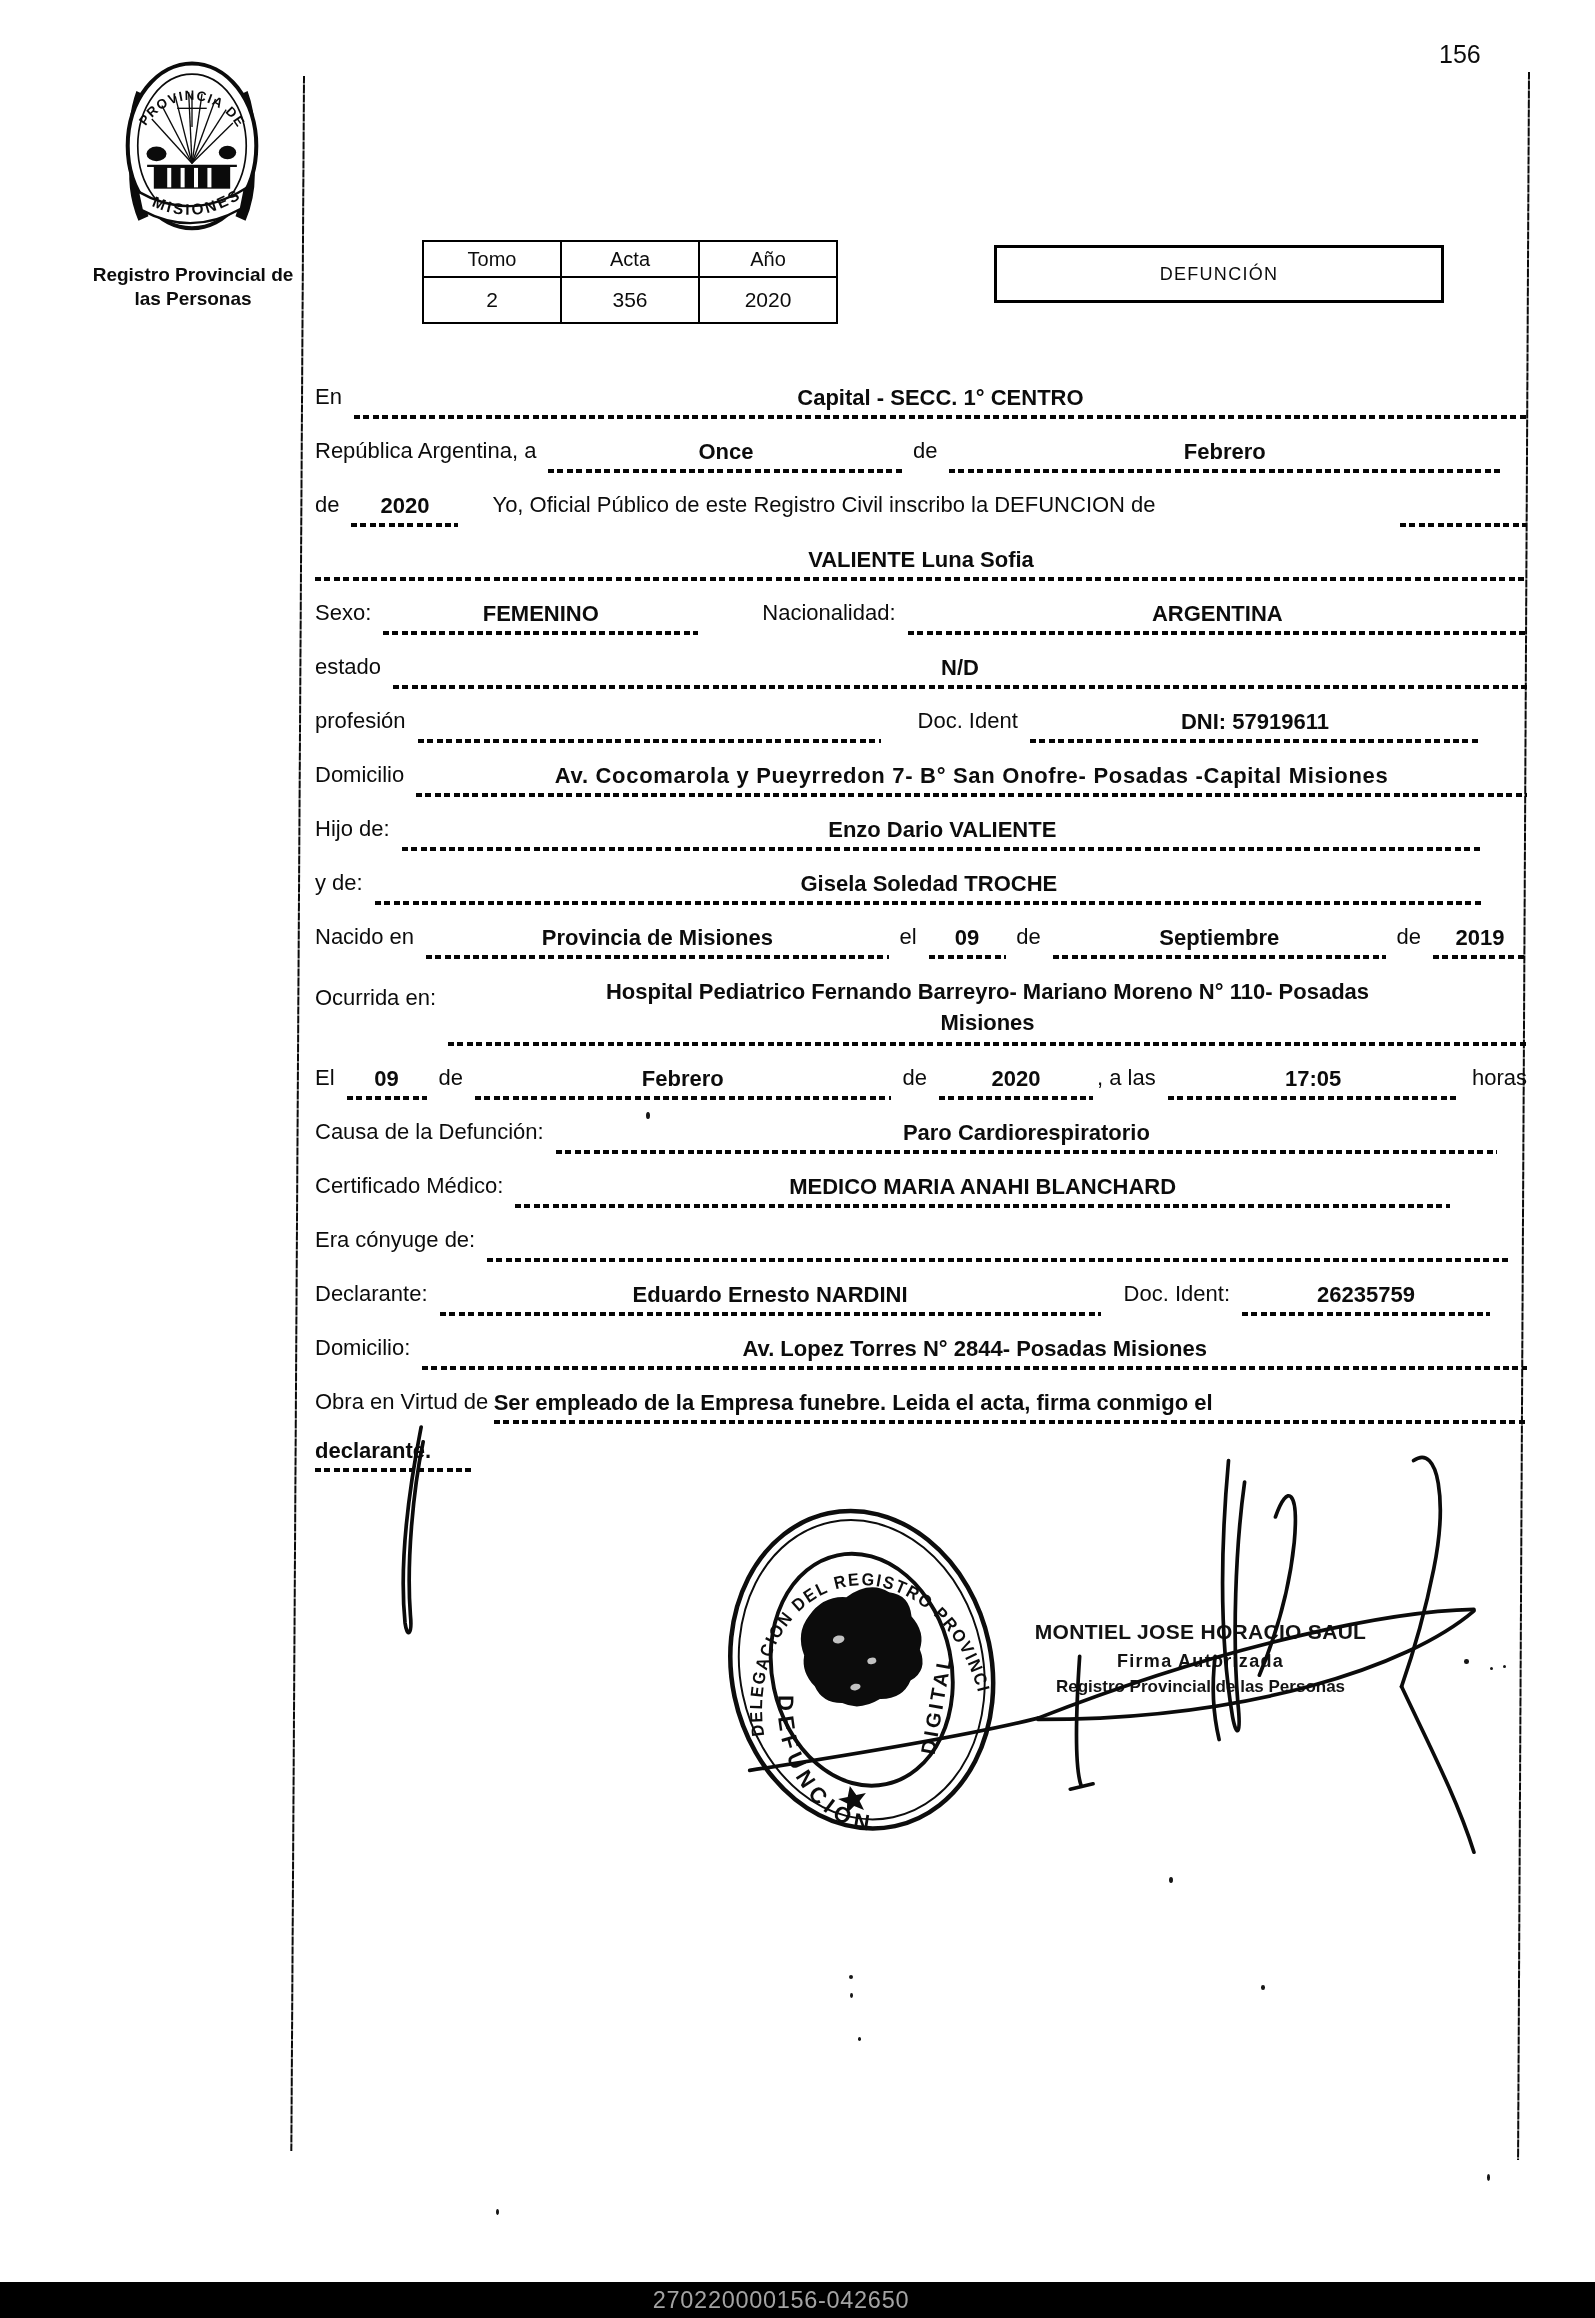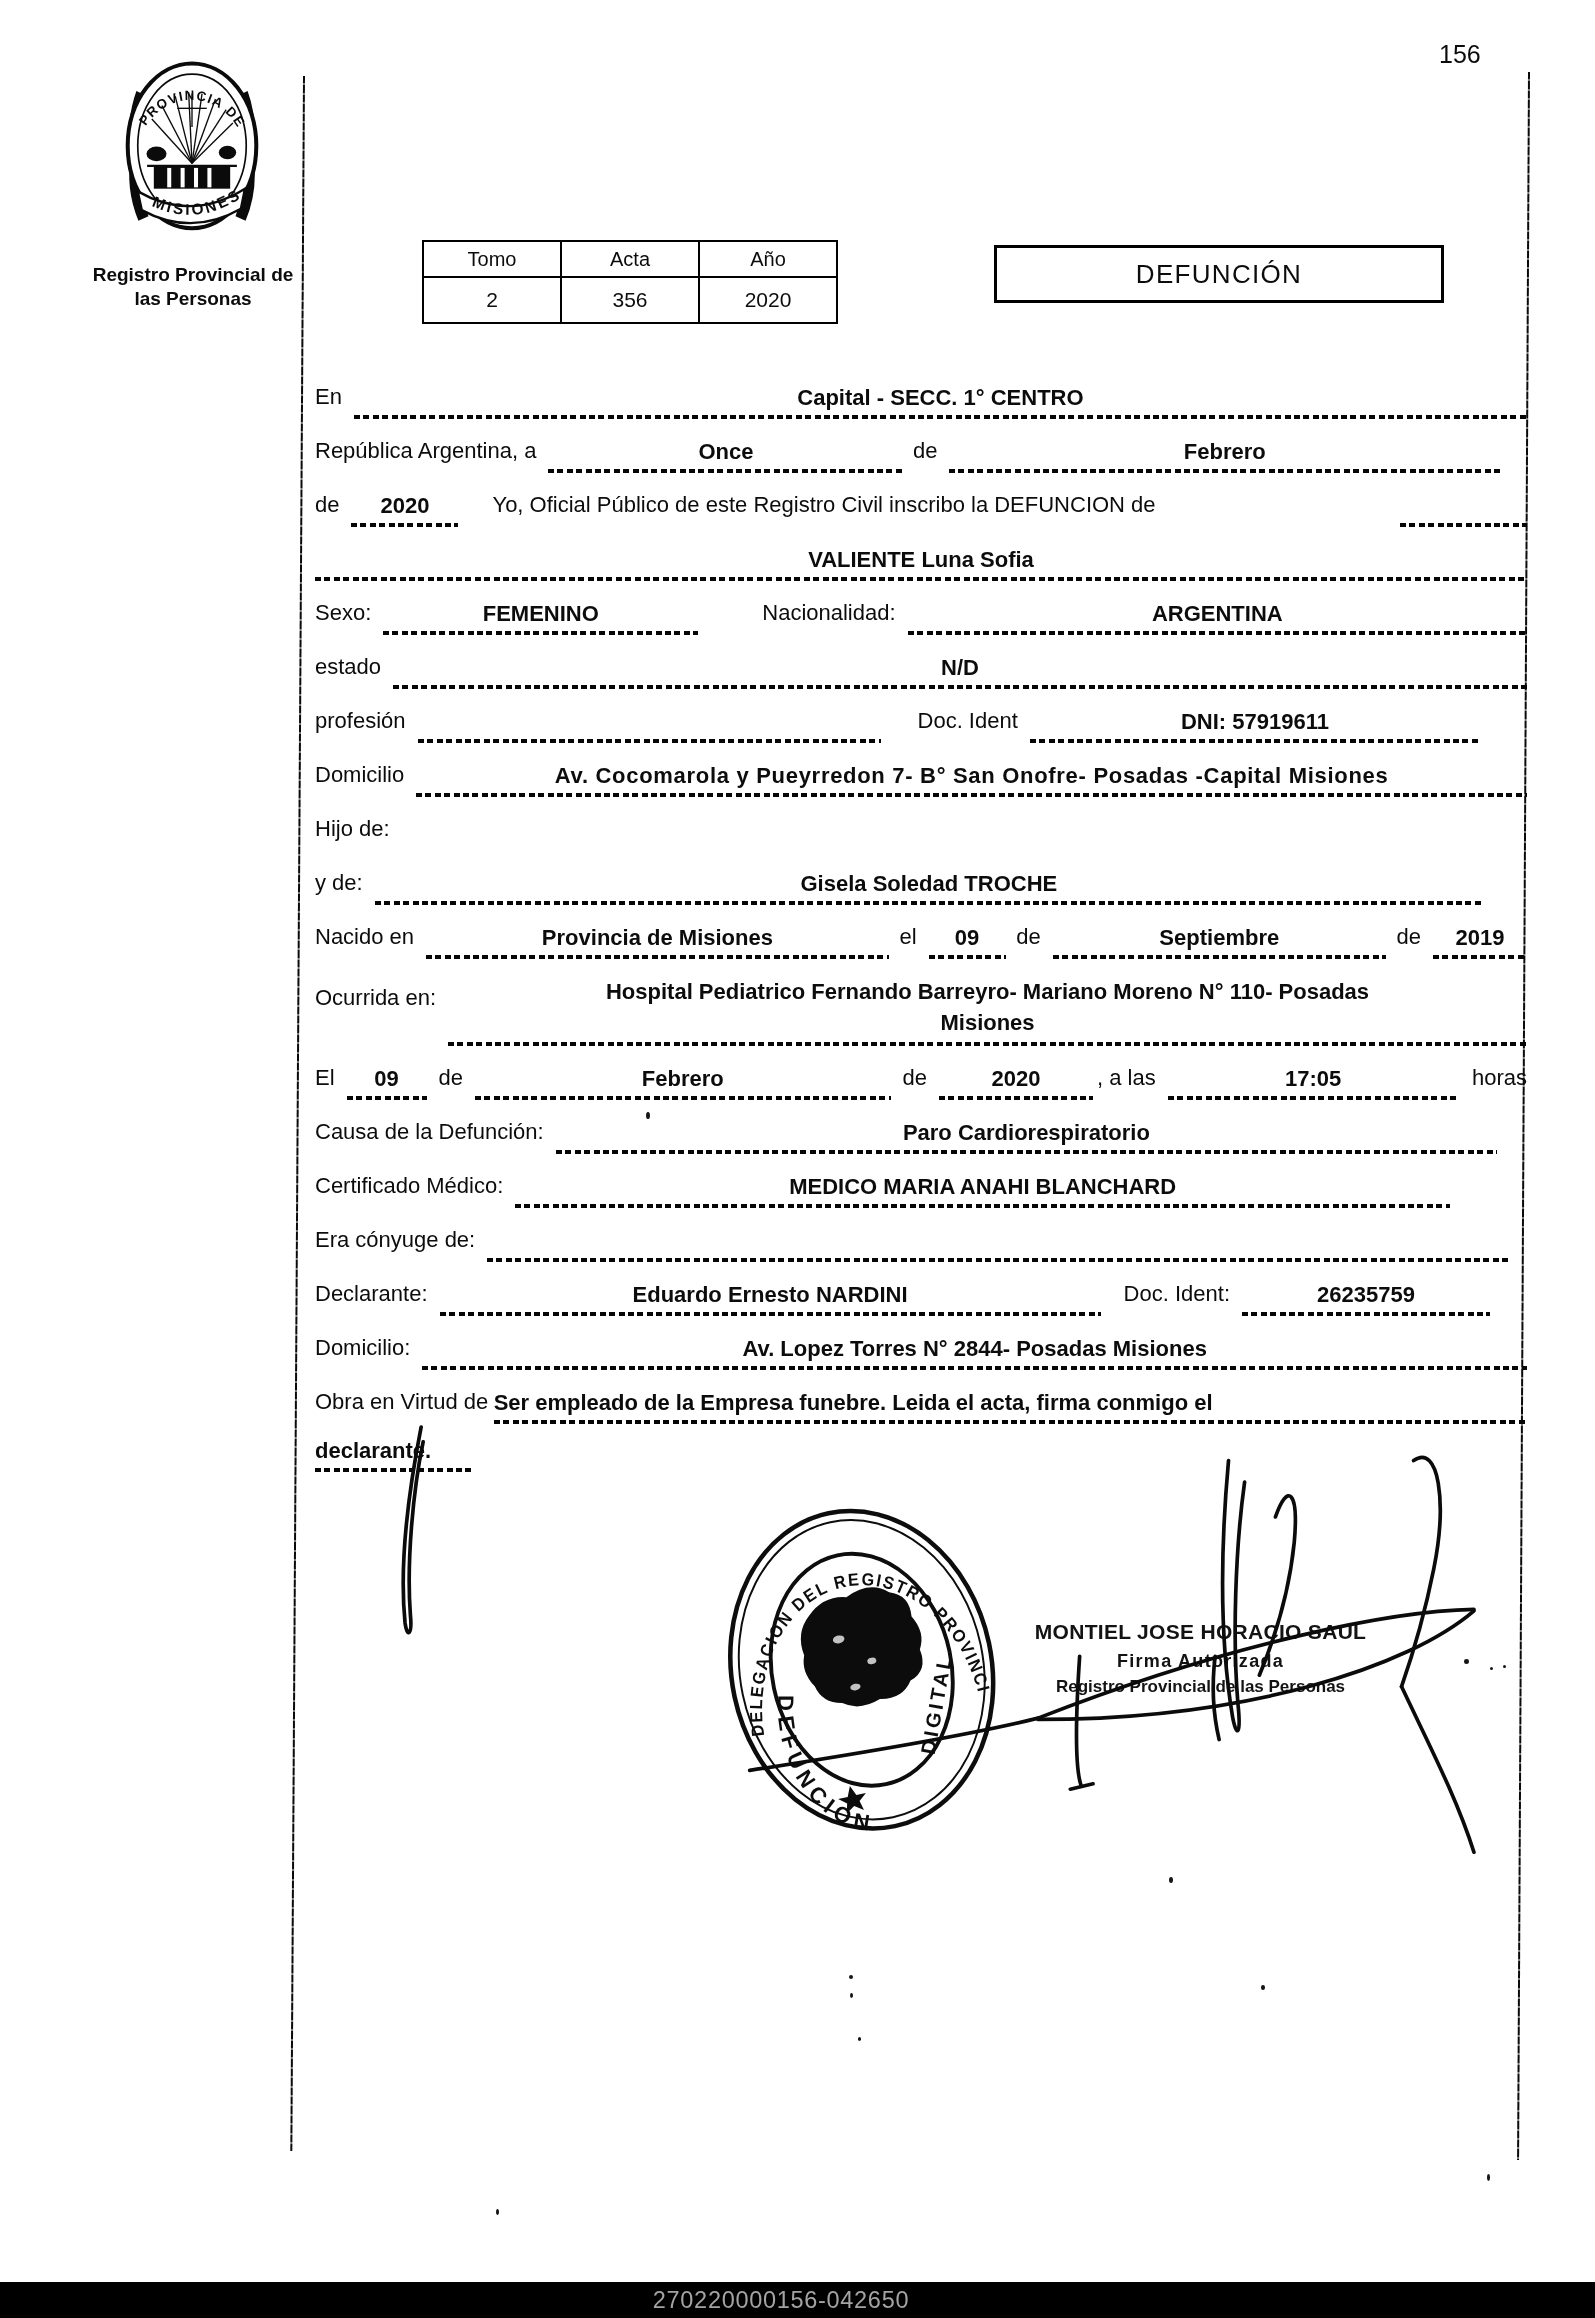--- a/index.html
+++ b/index.html
@@ -13,21 +13,21 @@
                font-size:19px;font-weight:bold;line-height:24px;}
   .pageno{position:absolute;left:1439px;top:40px;font-size:25px;}
   .doc-title{position:absolute;left:315px;top:118px;width:1212px;text-align:center;
              font-size:51px;font-weight:bold;letter-spacing:0px;}
   
   .rec-table{position:absolute;left:422px;top:240px;border-collapse:collapse;}
   .rec-table th,.rec-table td{border:2.7px solid #000;text-align:center;font-weight:normal;}
   .rec-table th{font-size:20px;width:134px;height:32px;}
   .rec-table td{font-size:21px;height:42px;}
   .type-box{position:absolute;left:994px;top:245px;width:444px;height:52px;border:3.4px solid #000;
-            display:flex;align-items:center;justify-content:center;font-size:26px;letter-spacing:1.3px;}
+            display:flex;align-items:center;justify-content:center;font-size:18px;letter-spacing:1.3px;}
   
   .form{position:absolute;left:315px;top:365px;width:1212px;}
   .row{display:flex;align-items:flex-end;height:54px;}
   .row.tall{height:87px;}
   .row.short{height:48px;}
   .lbl{font-size:22px;white-space:nowrap;padding-bottom:9.4px;margin-right:12px;}
   .plain{font-size:22px;white-space:nowrap;padding-bottom:9.4px;}
   .fld{font-size:22px;font-weight:bold;text-align:center;padding-bottom:8px;
        background:repeating-linear-gradient(90deg,#060606 0 6px,transparent 6px 9.4px) left bottom/100% 4px no-repeat;}
   .fld.wide{letter-spacing:0.7px;}
@@ -164,20 +164,21 @@
       <span class="fld" style="flex:1;margin-right:47px;margin-top:20px;">DNI: 57919611</span>
     </div>
 
     <div class="row">
       <span class="lbl">Domicilio</span>
       <span class="fld wide" style="flex:1;">Av. Cocomarola y Pueyrredon 7- B° San Onofre- Posadas -Capital Misiones</span>
     </div>
 
     <div class="row">
       <span class="lbl">Hijo de:</span>
+      <span class="fld" style="flex:1;margin-right:44px;">Enzo Dario VALIENTE</span>
     </div>
 
     <div class="row">
       <span class="lbl">y de:</span>
       <span class="fld" style="flex:1;margin-right:44px;">Gisela Soledad TROCHE</span>
     </div>
 
     <div class="row">
       <span class="lbl">Nacido en</span>
       <span class="fld" style="flex:2.5;">Provincia de Misiones</span>

